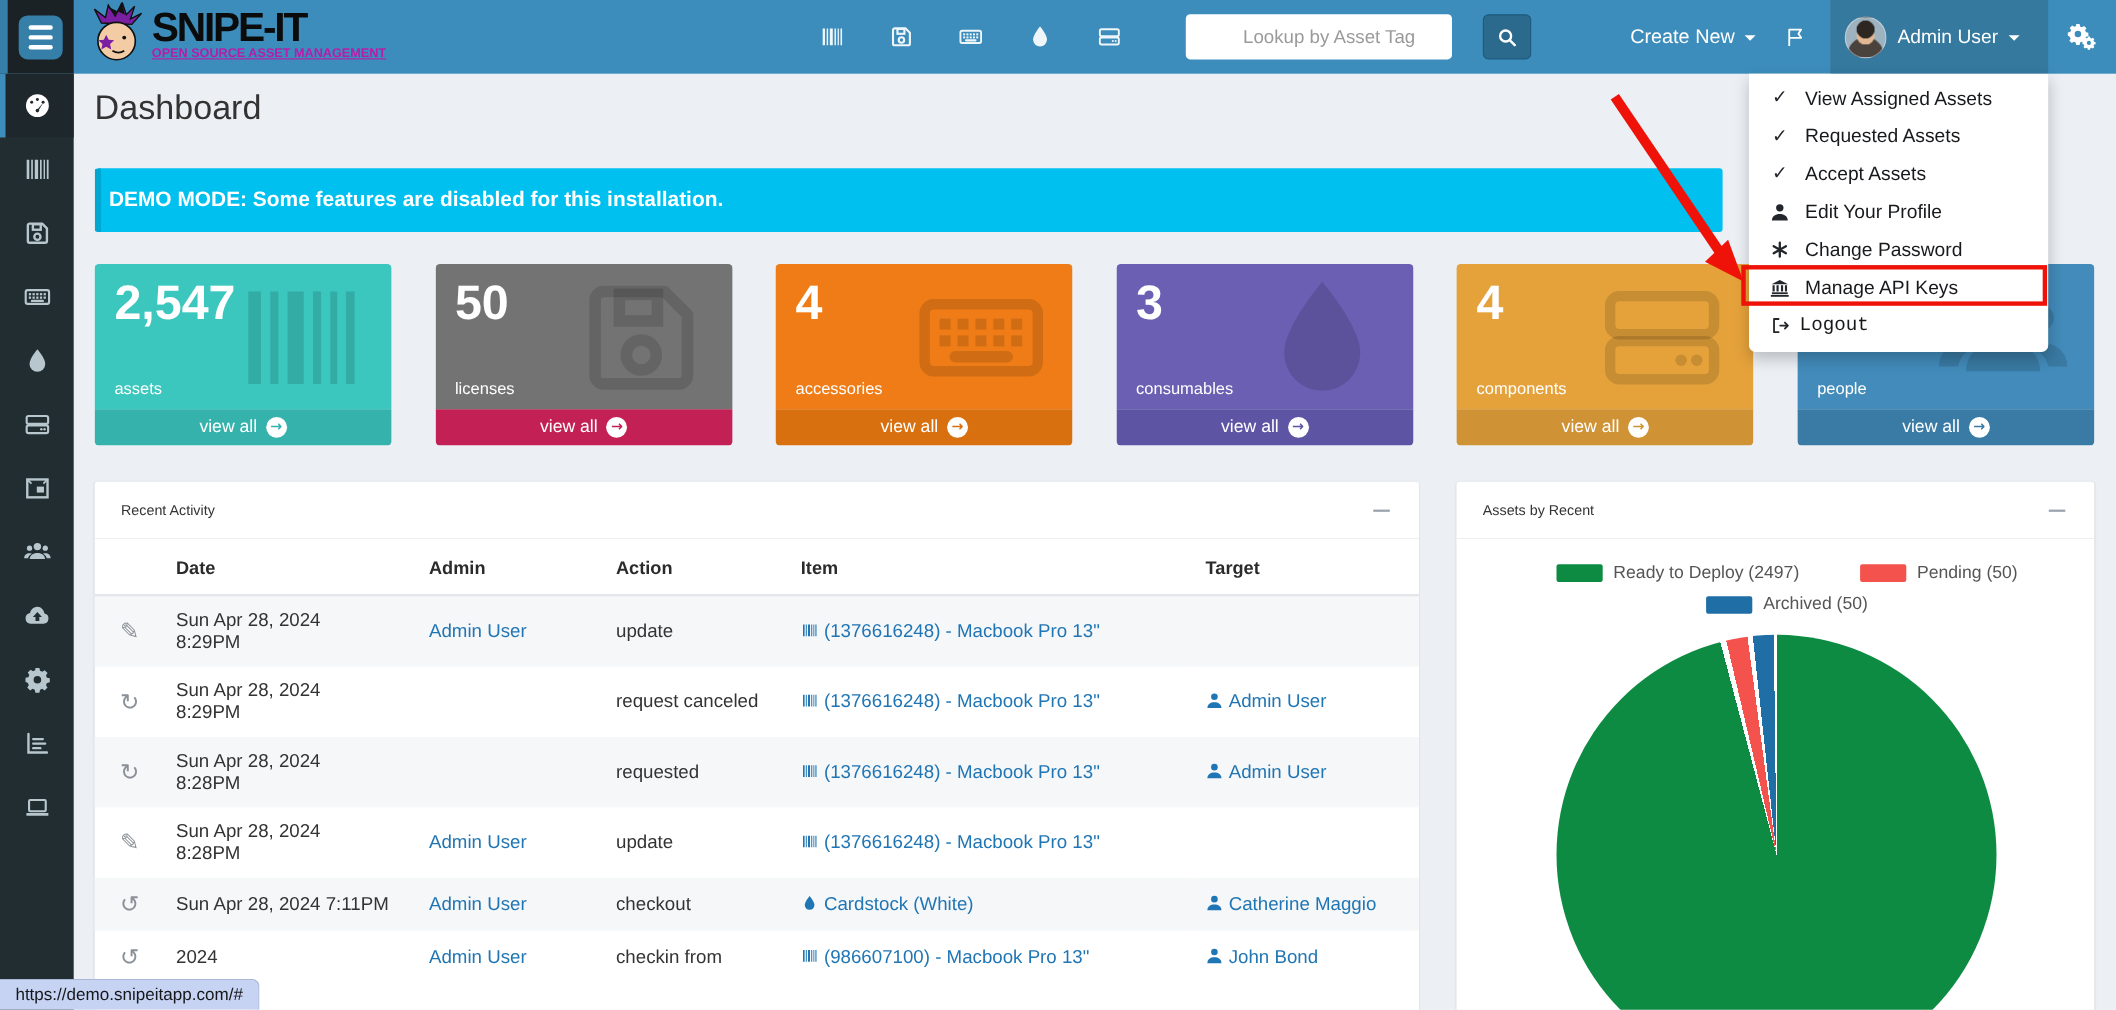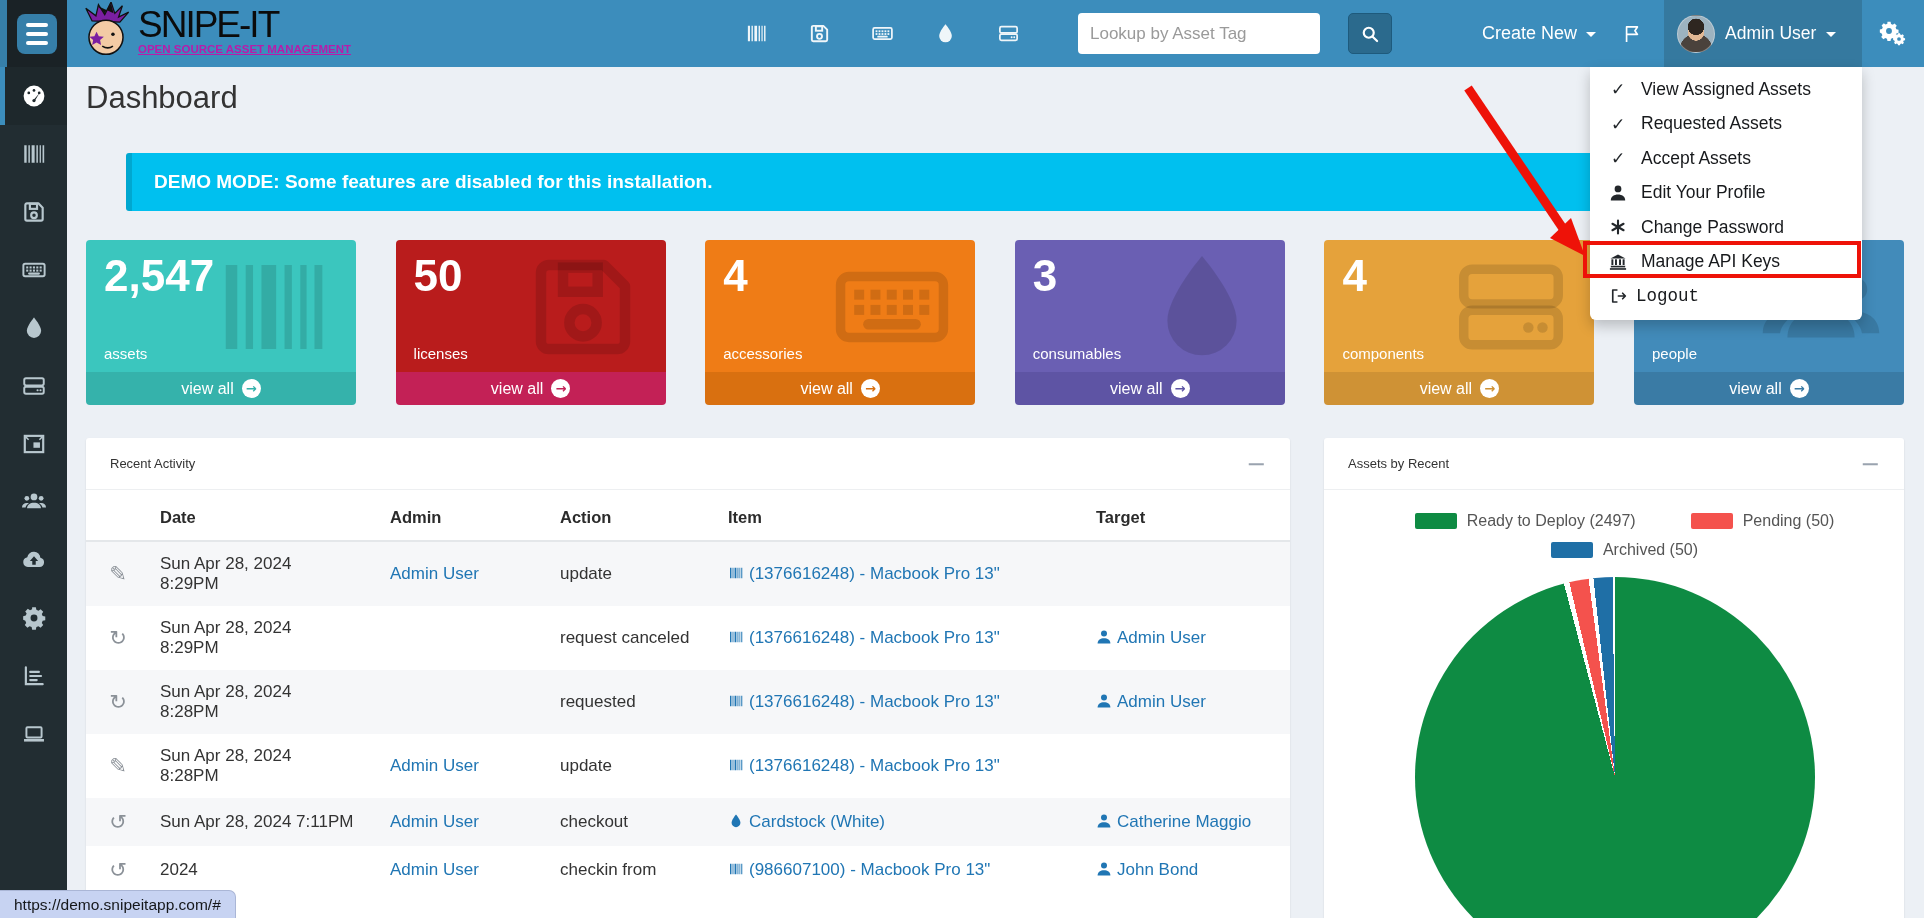--- a/index.html
+++ b/index.html
@@ -6,25 +6,25 @@
   html,body { width:1924px; height:918px; overflow:hidden; }
   body { font-family:"Liberation Sans", sans-serif; background:#ecf0f5; position:relative; }
   svg { display:block; }
 
   
   .navbar { position:absolute; top:0; left:0; width:1924px; height:67px; background:#3c8dbc; z-index:30; }
   .nav-left { position:absolute; left:0; top:0; width:67px; height:67px; background:#1a2226; border-left:7px solid #367fa9; display:flex; align-items:center; justify-content:center; }
   .hamburger-btn { width:40px; height:40px; background:#367fa9; border-radius:8px; display:flex; flex-direction:column; gap:5px; align-items:center; justify-content:center; cursor:pointer; }
   .hamburger-btn i { width:22px; height:4px; background:#fff; border-radius:2px; }
   .logo { position:absolute; left:80px; top:2px; display:flex; align-items:center; gap:6px; }
-  .logo-text-title { font-size:37px; font-weight:400; letter-spacing:-2px; color:#0b0b0b; line-height:0.95; }
+  .logo-text-title { font-size:37px; font-weight:700; letter-spacing:-2px; color:#0b0b0b; line-height:0.95; }
   .logo-text-sub { font-size:11.5px; font-weight:700; color:#b81caa; letter-spacing:0px;text-decoration:underline; }
   .nav-icons { position:absolute; left:745px; top:0; height:67px; display:flex; align-items:center; gap:40px; color:#fff; opacity:.92; }
   .nav-icons svg { width:23px; height:23px; }
-  .searchbar { position:absolute; left:1078px; top:13px; width:242px; height:41px; background:#fff; border-radius:4px; display:flex; align-items:center; }
+  .searchbar { position:absolute; left:1078px; top:13px; width:242px; height:41px; background:#fff; border-radius:4px; display:flex; align-items:center;padding-left:40px; }
   .searchbar input { border:none; outline:none; width:100%; height:100%; background:transparent; font-family:inherit; font-size:17px; padding:0 12px; color:#555; }
   .searchbar input::placeholder { color:#9a9a9a; }
   .search-btn { position:absolute; left:1348px; top:13px; width:44px; height:41px; background:#2b6a8d; border:1px solid #1e5a7c; border-radius:5px; display:flex; align-items:center; justify-content:center; color:#fff; cursor:pointer; }
   .search-btn svg { width:20px; height:20px; }
   .create-new { position:absolute; left:1482px; top:0; height:67px; display:flex; align-items:center; gap:9px; color:#fff; font-size:18px; cursor:pointer; }
   .caret { width:0; height:0; border-left:5px solid transparent; border-right:5px solid transparent; border-top:5px solid #fff; margin-top:2px; }
   .flag-btn { position:absolute; left:1622px; top:0; height:67px; display:flex; align-items:center; color:#fff; cursor:pointer; }
   .flag-btn svg { width:20px; height:20px; }
   .user-block { position:absolute; left:1664px; top:0; width:198px; height:67px; background:#35799f; display:flex; align-items:center; gap:10px; padding-left:13px; color:#fff; font-size:17.5px; cursor:pointer; }
   .avatar { width:38px; height:38px; border-radius:50%; background:
@@ -38,34 +38,34 @@
   .gears-btn svg.small { width:14px; height:14px; position:absolute; left:14px; top:14px; }
 
   
   .sidebar { position:absolute; left:0; top:67px; width:67px; height:851px; background:#222d32; z-index:25; }
   .side-item { height:58px; display:flex; align-items:center; justify-content:center; color:#b8c7ce; cursor:pointer; }
   .side-item svg { width:26px; height:26px; }
   .side-item.active { background:#1e282c; border-left:5px solid #3c8dbc; padding-right:5px; color:#fff; }
 
   
   .page-title { position:absolute; left:86px; top:80px; font-size:31px; font-weight:500; color:#333; }
-  .demo-banner { position:absolute; left:86px; top:153px; width:1480px; height:58px; background:#00c0ef; border-left:6px solid #00a7d0; border-radius:3px; display:flex; align-items:center; padding-left:22px; color:#fff; font-size:19px; font-weight:700;margin-left:40px; }
+  .demo-banner { position:absolute; left:86px; top:153px; width:1480px; height:58px; background:#00c0ef; border-left:6px solid #00a7d0; border-radius:3px; display:flex; align-items:center; padding-left:7px; color:#fff; font-size:19px; font-weight:700; }
 
   
   .stat-row { position:absolute; left:86px; top:240px; width:1818px; display:flex; justify-content:space-between; }
   .stat-box { width:270px; height:165px; border-radius:4px; overflow:hidden; position:relative; color:#fff; display:flex; flex-direction:column; cursor:pointer; }
   .stat-body { flex:1; position:relative; padding:12px 18px; overflow:hidden; }
   .stat-value { font-size:44px; font-weight:700; line-height:1.1; position:relative; z-index:2; }
   .stat-label { position:absolute; left:18px; bottom:10px; font-size:15px; z-index:2; }
   .stat-watermark { position:absolute; right:4px; top:4px; width:158px; height:126px; color:rgba(0,0,0,0.13); z-index:1; }
   .stat-watermark svg { width:100%; height:100%; }
   .stat-footer { height:33px; display:flex; align-items:center; justify-content:center; gap:8px; font-size:16px; }
   .view-circle { width:19px; height:19px; border-radius:50%; background:#fff; display:flex; align-items:center; justify-content:center; font-size:13px; font-weight:700; font-family:"DejaVu Sans", sans-serif; }
   .teal  .stat-body{background:#3bc6be} .teal  .stat-footer{background:#35b2ab} .teal  .view-circle{color:#35b2ab}
-  .pink  .stat-body{background:#b91c1c} .pink  .stat-footer{background:#c32156} .pink  .view-circle{color:#c32156}
+  .pink  .stat-body{background:#737373} .pink  .stat-footer{background:#c32156} .pink  .view-circle{color:#c32156}
   .orange.stat-box .stat-body{background:#ef7c16} .orange .stat-footer{background:#d97010} .orange .view-circle{color:#d97010}
   .purple .stat-body{background:#6a5fb3} .purple .stat-footer{background:#5e54a4} .purple .view-circle{color:#5e54a4}
   .amber .stat-body{background:#e5a23b} .amber .stat-footer{background:#cf9235} .amber .view-circle{color:#cf9235}
   .blue  .stat-body{background:#428bba} .blue  .stat-footer{background:#3a7ba5} .blue  .view-circle{color:#3a7ba5}
 
   
   .panel { position:absolute; background:#fff; border-radius:3px; box-shadow:0 1px 2px rgba(0,0,0,0.12); }
   .panel-activity { left:86px; top:438px; width:1204px; height:560px; }
   .panel-status { left:1324px; top:438px; width:580px; height:560px; }
   .panel-header { height:52px; display:flex; align-items:center; justify-content:space-between; padding:0 24px; border-bottom:1px solid #edeff1; }

